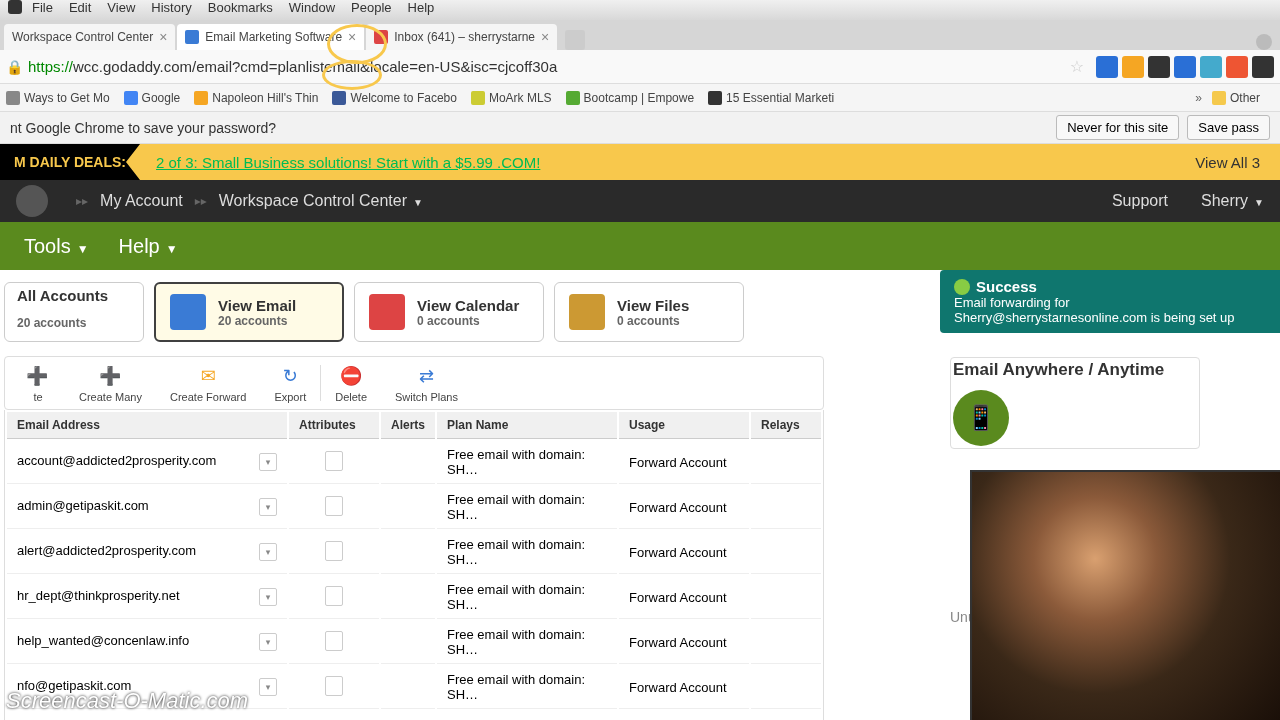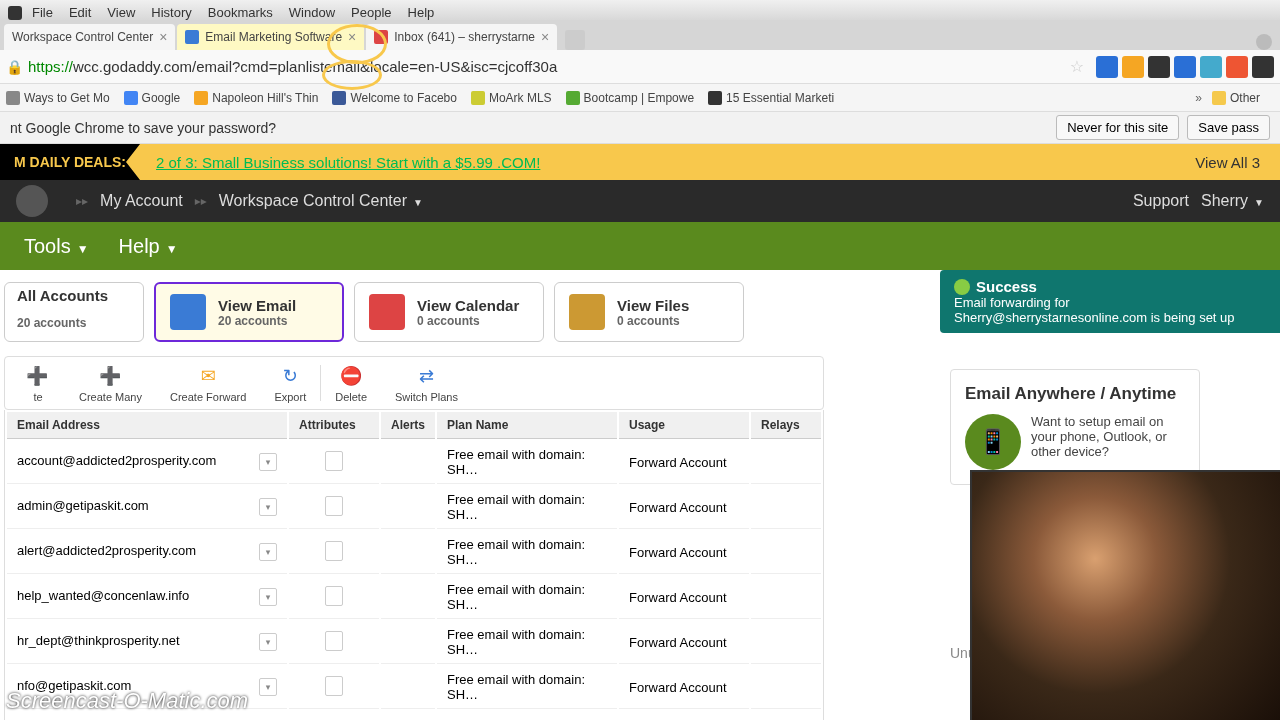--- a/index.html
+++ b/index.html
@@ -1,28 +1,28 @@
 <!DOCTYPE html>
 <html><head>
 <meta charset="utf-8">
 <style>
 * { margin: 0; padding: 0; box-sizing: border-box; font-family: Arial, sans-serif; }
 body { width: 1280px; height: 720px; overflow: hidden; background: #fff; position: relative; }
 
 
-.mac-menu { height: 20px; background: linear-gradient(#f0f0f0, #d8d8d8); display: flex; align-items: flex-end; padding: 0 8px; font-size: 13px; color: #333; }
+.mac-menu { height: 20px; background: linear-gradient(#f0f0f0, #d8d8d8); display: flex; align-items: flex-start; padding: 0 8px; font-size: 13px; color: #333; }
 .mac-menu .apple { width: 14px; height: 14px; background: #333; border-radius: 3px; margin-right: 10px; }
 .mac-menu .menu-item { margin-right: 16px; cursor: pointer; }
 .mac-menu .right { margin-left: auto; display: flex; align-items: center; gap: 10px; font-size: 12px; }
 .mac-menu .right .sicon { width: 14px; height: 14px; background: #555; border-radius: 2px; }
 
 
 .tabs-bar { height: 30px; background: #d6d6d6; display: flex; align-items: flex-end; padding: 0 4px; }
 .tab { height: 26px; background: #f5f5f5; border-radius: 4px 4px 0 0; display: flex; align-items: center; padding: 0 8px; margin-right: 2px; font-size: 12px; color: #444; max-width: 200px; }
-.tab.active { background: #fef9c3; margin-top: 8px; }
+.tab.active { background: #ffffff; margin-top: 8px; }
 .tab .favicon { width: 14px; height: 14px; margin-right: 6px; border-radius: 2px; }
 .tab .close { margin-left: 6px; color: #888; font-size: 14px; cursor: pointer; }
 .tabs-bar .newtab { width: 20px; height: 20px; background: #ccc; border-radius: 3px; margin-left: 6px; }
 .tabs-bar .pill { margin-left: auto; width: 16px; height: 16px; background: #bbb; border-radius: 8px; margin-right: 4px; }
 
 
 .addr-bar { height: 34px; background: #f9f9f9; display: flex; align-items: center; padding: 0 6px; border-bottom: 1px solid #ddd; }
 .addr-bar .lock { width: 16px; height: 16px; margin-right: 6px; color: #4a4; font-size: 14px; }
 .addr-bar .url { flex: 1; font-size: 15px; color: #333; }
 .addr-bar .url .https { color: #080; }
@@ -44,34 +44,34 @@
 .deals-bar { height: 36px; background: #f8c84c; display: flex; align-items: center; padding-right: 20px; font-size: 15px; }
 .deals-bar .badge { background: #000; color: #f8c84c; height: 36px; display: flex; align-items: center; padding: 0 14px; font-weight: bold; font-size: 14px; clip-path: polygon(0 0, 100% 0, 90% 50%, 100% 100%, 0 100%); }
 .deals-bar .deal { margin-left: 16px; color: #0b5; text-decoration: underline; cursor: pointer; }
 .deals-bar .viewall { margin-left: auto; color: #333; cursor: pointer; }
 
 
 .dark-hdr { height: 42px; background: #2a2a2a; display: flex; align-items: center; padding: 0 16px; color: #ddd; font-size: 16px; }
 .dark-hdr .logo { width: 32px; height: 32px; background: #555; border-radius: 16px; margin-right: 16px; }
 .dark-hdr .arrow { color: #666; margin: 0 12px; font-size: 12px; }
 .dark-hdr .link { cursor: pointer; }
-.dark-hdr .right { margin-left: auto; display: flex; gap: 12px; }
+.dark-hdr .right { margin-left: auto; display: flex; gap: 33px; }
 .dark-hdr .chev { margin-left: 6px; font-size: 10px; }
 
 
 .green-nav { height: 48px; background: #5a8a1e; display: flex; align-items: center; padding: 0 24px; color: #fff; font-size: 20px; }
 .green-nav .navitem { margin-right: 30px; cursor: pointer; }
 .green-nav .chev { font-size: 12px; margin-left: 6px; }
 
 
 .content { display: flex; padding: 12px 0 0 0; position: relative; }
 .cards { display: flex; gap: 10px; padding-left: 4px; }
 .card { border: 1px solid #ccc; border-radius: 6px; padding: 10px 14px; display: flex; align-items: center; gap: 12px; background: #fff; cursor: pointer; min-width: 190px; }
 .card.small { min-width: 140px; padding: 4px 12px; flex-direction: column; align-items: flex-start; }
-.card.active { border: 2px solid #6d28d9; background: #fffbe6; }
+.card.active { border: 2px solid #404040; background: #fffbe6; }
 .card .cicon { width: 36px; height: 36px; border-radius: 4px; }
 .card .ctitle { font-weight: bold; font-size: 15px; color: #333; }
 .card .csub { font-size: 12px; color: #666; font-weight: bold; }
 
 
 .toolbar { display: flex; align-items: center; border: 1px solid #ddd; border-radius: 4px; margin: 14px 0 0 4px; padding: 6px; width: 820px; }
 .tool { display: flex; flex-direction: column; align-items: center; padding: 0 14px; cursor: pointer; font-size: 11px; color: #444; }
 .tool .ticon { width: 26px; height: 26px; margin-bottom: 2px; display: flex; align-items: center; justify-content: center; font-size: 18px; }
 .tool-sep { width: 1px; height: 36px; background: #ddd; }
 .toolbar .search { margin-left: auto; display: flex; align-items: center; border: 1px solid #ccc; border-radius: 3px; padding: 2px; }
@@ -83,21 +83,21 @@
 .tbl th, .tbl td { text-align: left; padding: 6px 10px; border-bottom: 1px solid #eee; }
 .tbl thead th { background: #f0f0f0; font-weight: bold; font-size: 12px; color: #333; border-bottom: 1px solid #ccc; }
 .tbl .ddl { width: 18px; height: 18px; border: 1px solid #ccc; border-radius: 2px; display: inline-flex; align-items: center; justify-content: center; font-size: 9px; color: #888; cursor: pointer; }
 .tbl .attr-icon { width: 18px; height: 20px; border: 1px solid #ccc; border-radius: 2px; display: inline-block; }
 
 
 .rside { position: absolute; right: 0; top: 0; width: 340px; }
 .success-box { background: #0f766e; color: #fff; padding: 8px 14px; font-size: 13px; border-radius: 4px 0 0 4px; }
 .success-box .stitle { font-weight: bold; font-size: 15px; display: flex; align-items: center; gap: 6px; }
 .success-box .stitle .chk { width: 16px; height: 16px; background: #8c4; border-radius: 8px; display: inline-block; }
-.anywhere { border: 1px solid #ddd; border-radius: 4px; margin-top: 36px; padding: 14px; width: 250px; margin-left: 10px; }
+.anywhere { border: 1px solid #ddd; border-radius: 4px; margin-top: 24px; padding: 2px; width: 250px; margin-left: 10px; }
 .anywhere .atitle { font-weight: bold; font-size: 17px; color: #333; margin-bottom: 10px; }
 .anywhere .abody { display: flex; gap: 10px; align-items: flex-start; }
 .anywhere .aicon { width: 56px; height: 56px; background: #5a8a1e; border-radius: 28px; display: flex; align-items: center; justify-content: center; color: #fff; font-size: 24px; }
 .anywhere .atext { font-size: 13px; color: #444; flex: 1; }
 
 
 .webcam { position: absolute; right: 0; bottom: 0; width: 310px; height: 250px; background: radial-gradient(circle at 40% 35%, #d9a070 0%, #8b5a3a 25%, #3a2818 55%, #1a0f08 100%); border-top: 2px solid #333; border-left: 2px solid #333; }
 .watermark { position: absolute; left: 6px; bottom: 6px; color: #fff; font-size: 22px; font-style: italic; text-shadow: 0 0 3px #000; pointer-events: none; }
 
 
@@ -307,29 +307,29 @@
           </tr>
           <tr>
             <td><span>alert@addicted2prosperity.com</span> <span class="ddl" style="float:right">▾</span></td>
             <td style="text-align:center"><span class="attr-icon"></span></td>
             <td></td>
             <td>Free email with domain: SH…</td>
             <td>Forward Account</td>
             <td></td>
           </tr>
           <tr>
+            <td><span>hr_dept@thinkprosperity.net</span> <span class="ddl" style="float:right">▾</span></td>
+            <td style="text-align:center"><span class="attr-icon"></span></td>
+            <td></td>
+            <td>Free email with domain: SH…</td>
+            <td>Forward Account</td>
+            <td></td>
+          </tr>
+          <tr>
             <td><span>help_wanted@concenlaw.info</span> <span class="ddl" style="float:right">▾</span></td>
-            <td style="text-align:center"><span class="attr-icon"></span></td>
-            <td></td>
-            <td>Free email with domain: SH…</td>
-            <td>Forward Account</td>
-            <td></td>
-          </tr>
-          <tr>
-            <td><span>hr_dept@thinkprosperity.net</span> <span class="ddl" style="float:right">▾</span></td>
             <td style="text-align:center"><span class="attr-icon"></span></td>
             <td></td>
             <td>Free email with domain: SH…</td>
             <td>Forward Account</td>
             <td></td>
           </tr>
           <tr>
             <td><span>nfo@getipaskit.com</span> <span class="ddl" style="float:right">▾</span></td>
             <td style="text-align:center"><span class="attr-icon"></span></td>
             <td></td>
@@ -354,21 +354,20 @@
       <div class="stitle">
           <span class="chk"></span>
           <span>Success</span>
         </div>
       <div>Email forwarding for Sherry@sherrystarnesonline.com is being set up</div>
     </div>
     <div class="anywhere">
       <div class="atitle">Email Anywhere / Anytime</div>
       <div class="abody">
         <div class="aicon">📱</div>
-        <div class="atext">Want to setup email on your phone, Outlook, or other device?</div>
       </div>
     </div>
     <div style="margin:160px 0 0 10px;color:#888;font-size:14px">Unused Plans</div>
   </div>
 </div>
 
 <div class="hilite" style="left:327px; top:24px; width:60px; height:40px;"></div>
 <div class="hilite" style="left:322px; top:60px; width:60px; height:30px;"></div>
 
 <div class="webcam"></div>

